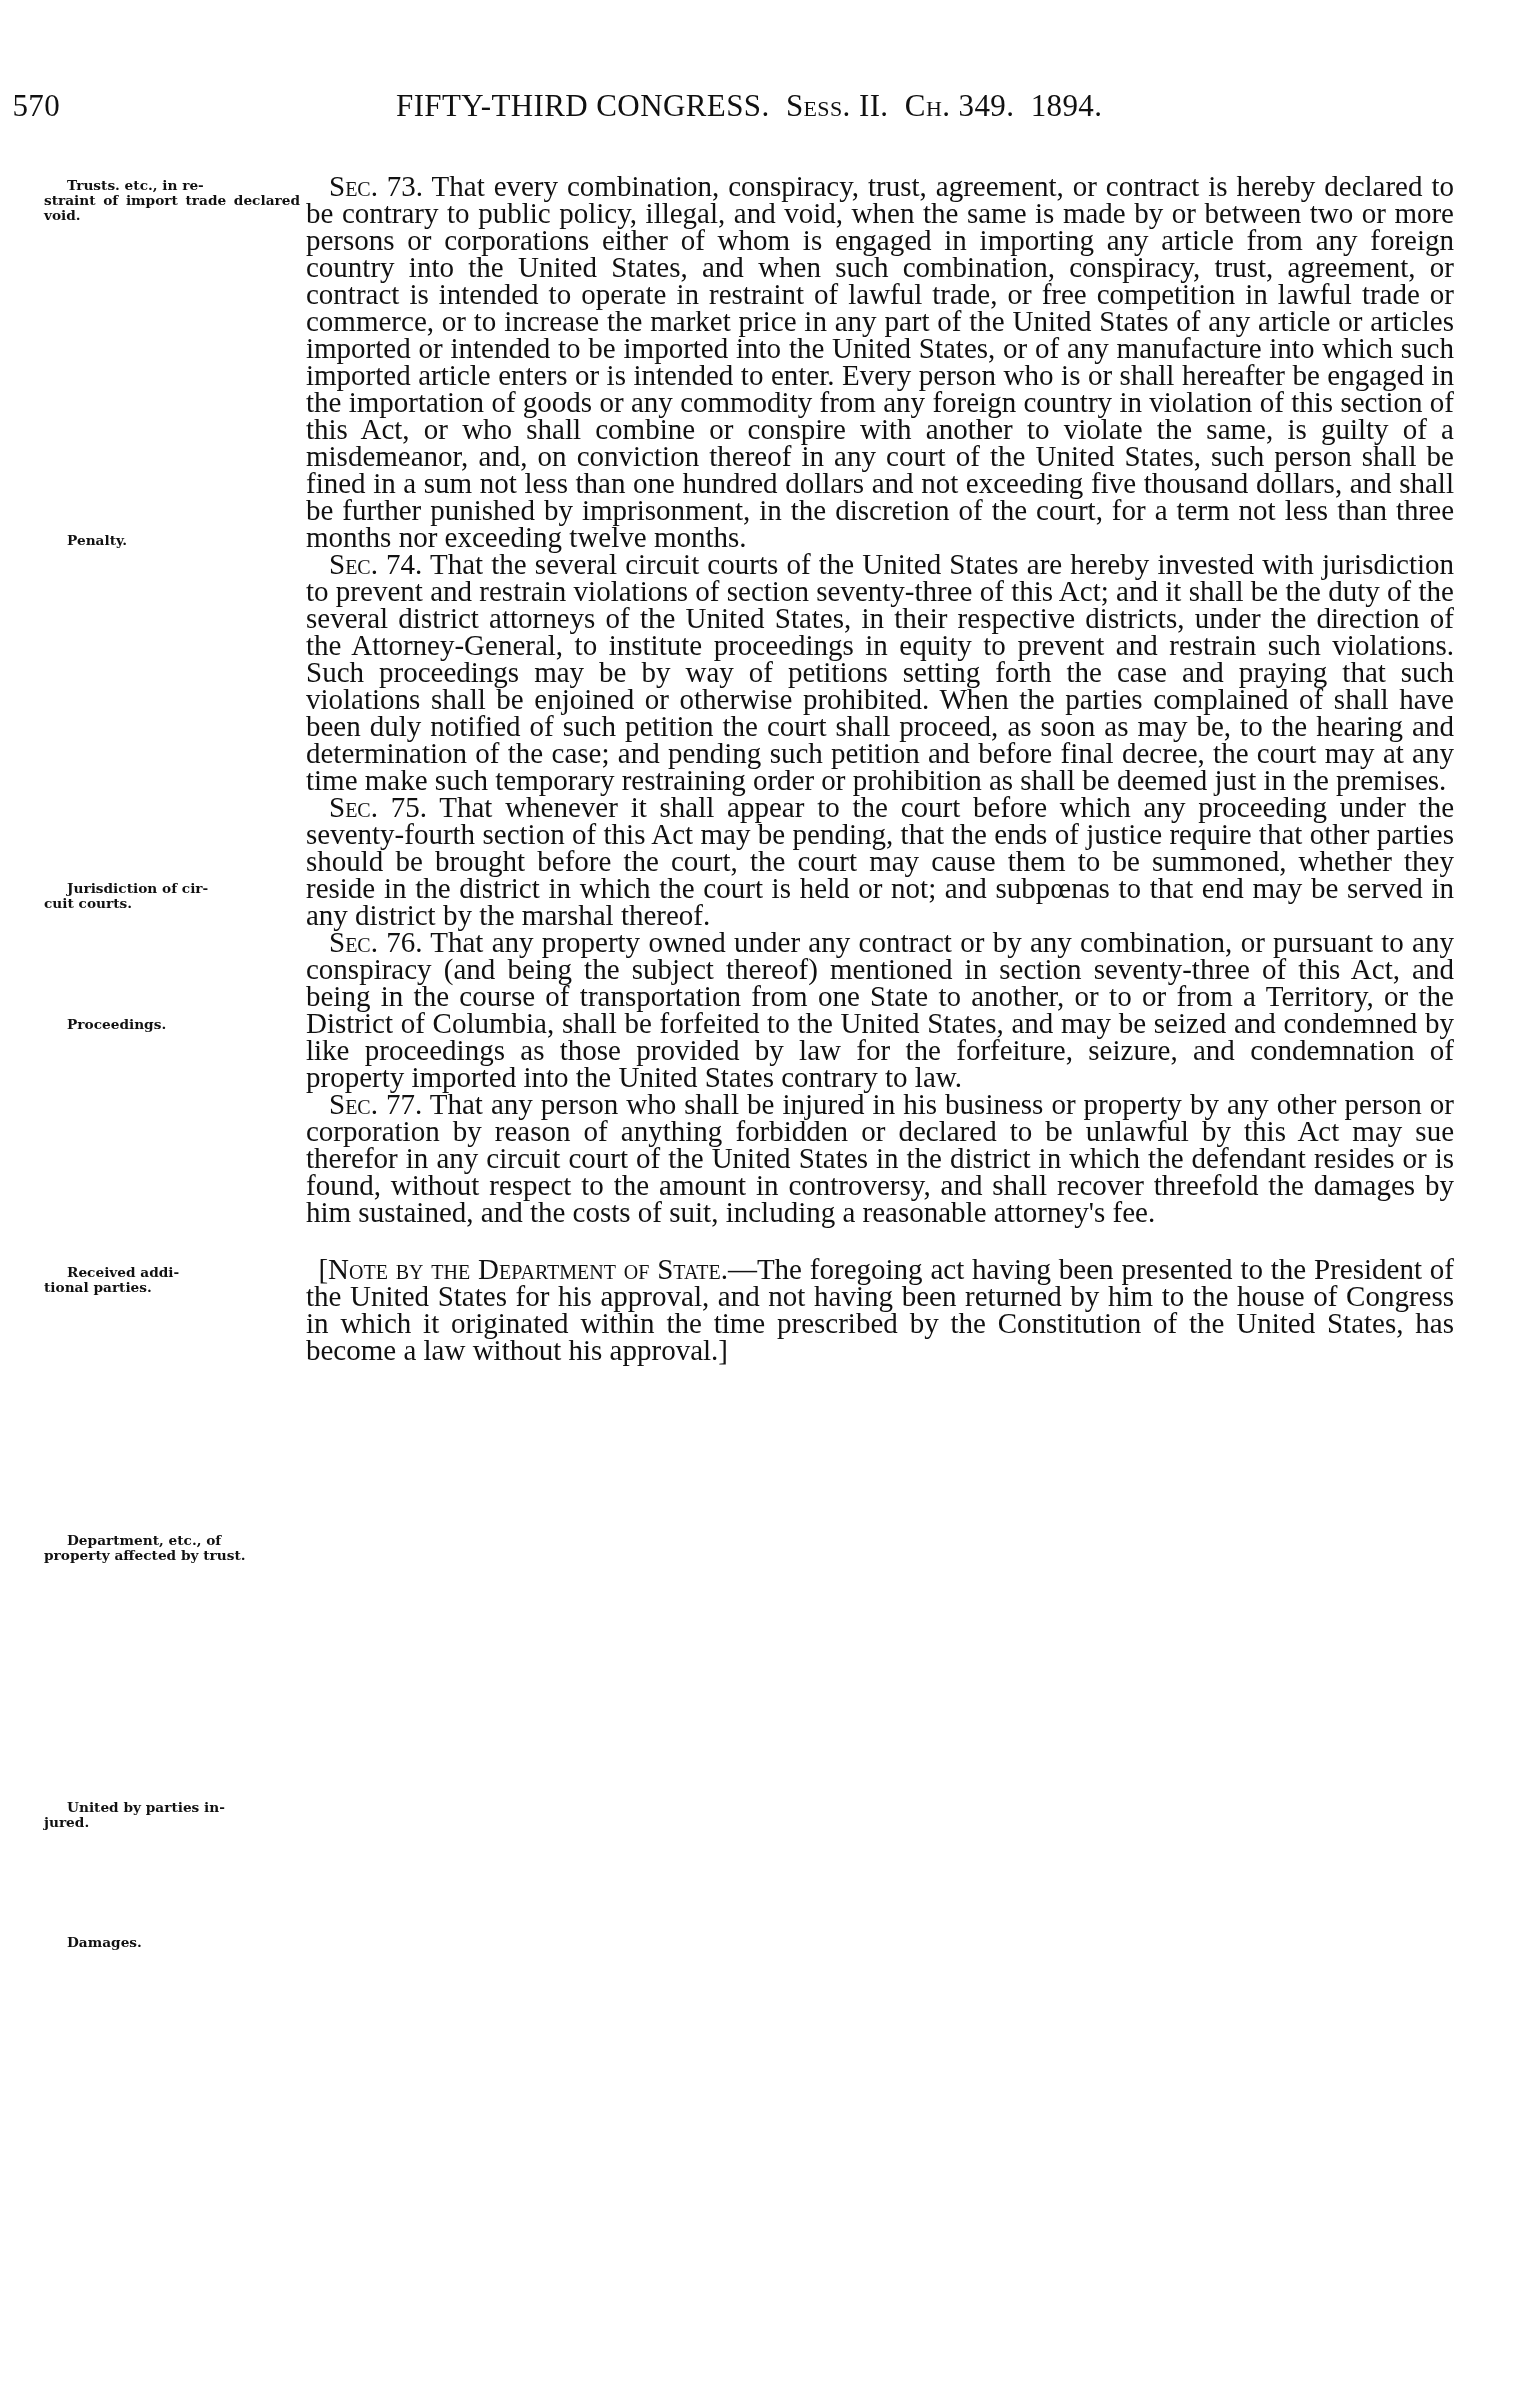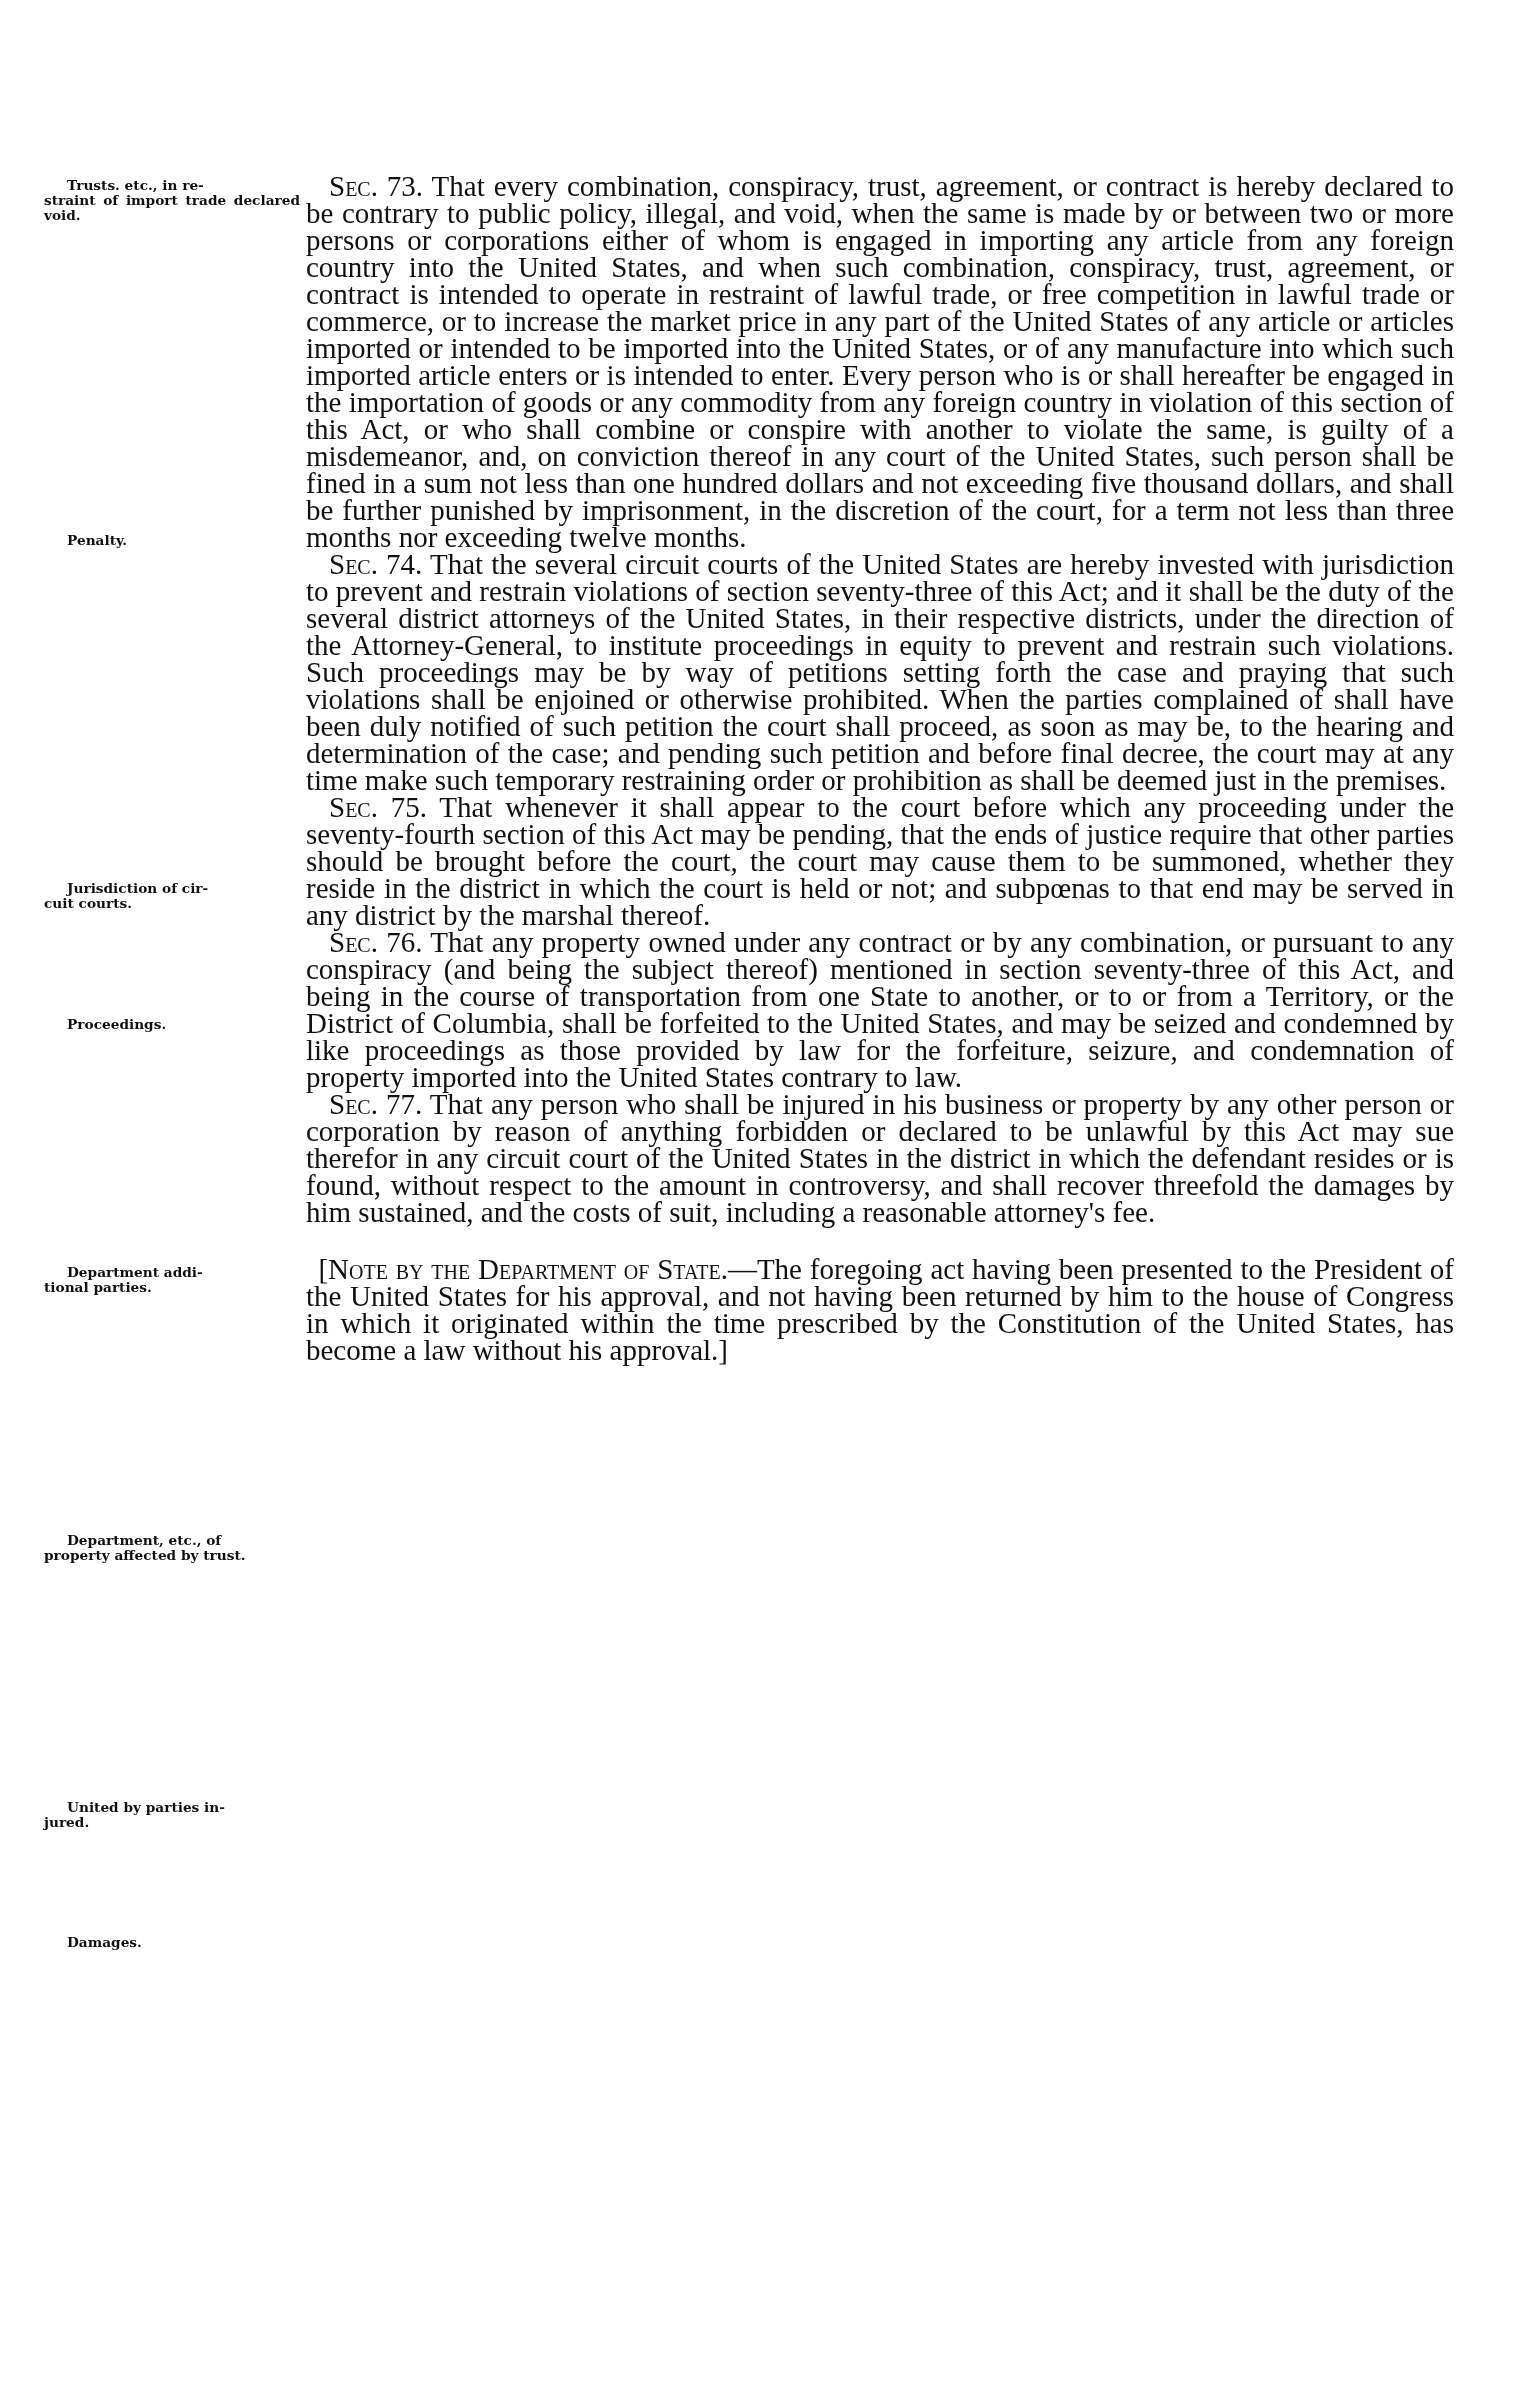--- a/index.html
+++ b/index.html
@@ -19,37 +19,46 @@
   .sec-label { font-variant: small-caps; }
   .received { margin: 7px 0 0 0; text-indent: 23px; }
   .note { margin: 30px 0 0 0; text-indent: 12.4px; }
   .note-head { font-variant: small-caps; font-family: Liberation Serif, serif; }
 </style>
 </head>
 <body>
 
 <div class="page">
 
+  <div class="header">
+    <span class="page-number">570</span>
+    <span class="running-head">
+      <span>FIFTY-THIRD CONGRESS.</span>&nbsp;
+      <span class="sc" style="font-variant:small-caps;font-size:31px">Sess. II.</span>&nbsp;
+      <span style="font-variant:small-caps">Ch. 349.</span>&nbsp;
+      <span>1894.</span>
+    </span>
+  </div>
 
   <div class="margin-note" style="top:178px">
     <span class="first">Trusts. etc., in re-</span>
     <span>straint of import trade declared void.</span>
   </div>
   <div class="margin-note" style="top:533px">
     <span class="first">Penalty.</span>
   </div>
   <div class="margin-note" style="top:881px">
     <span class="first">Jurisdiction of cir-</span>
     <span>cuit courts.</span>
   </div>
   <div class="margin-note" style="top:1017px">
     <span class="first">Proceedings.</span>
   </div>
   <div class="margin-note" style="top:1265px">
-    <span class="first">Department addi-</span>
+    <span class="first">Received addi-</span>
     <span>tional parties.</span>
   </div>
   <div class="margin-note" style="top:1533px">
     <span class="first">Department, etc., of</span>
     <span>property affected by trust.</span>
   </div>
   <div class="margin-note" style="top:1800px">
     <span class="first">United by parties in-</span>
     <span>jured.</span>
   </div>

